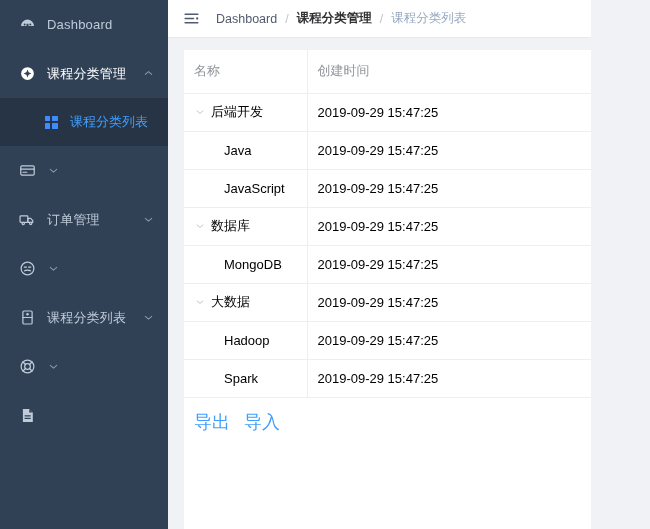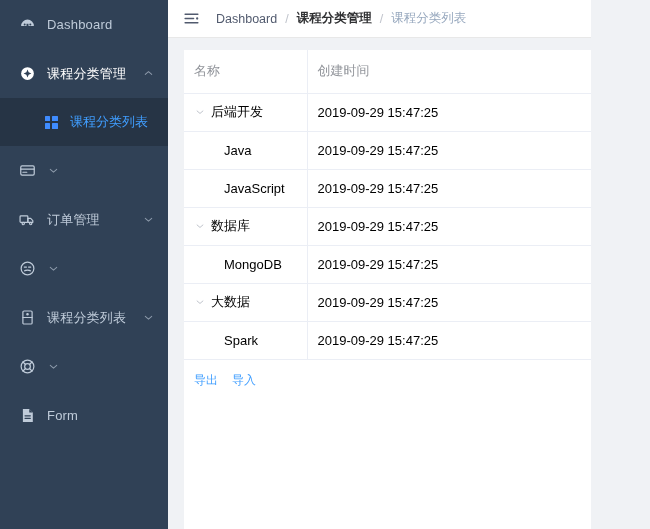--- a/index.html
+++ b/index.html
@@ -169,21 +169,21 @@
   }
   .cell-child { padding-left: 30px; }
 
   .footer-actions {
     padding: 12px 10px 0 10px;
     display: flex;
     gap: 14px;
   }
   .link-btn {
     color: #409eff;
-    font-size: 12px;
+    font-size: 18px;
     cursor: pointer;
     background: none;
     border: none;
     padding: 0;
     font-family: inherit;
   }
 </style>
 </head>
 <body>
 
@@ -305,21 +305,20 @@
       </div>
       <div class="menu-item">
         <span class="mi-icon">
           <svg width="17" height="17" viewBox="0 0 24 24" fill="none" stroke="currentColor" stroke-width="1.7" stroke-linecap="round" stroke-linejoin="round">
             <path d="M5.5 2.8h9l5 5v13.4h-14z" fill="currentColor" stroke="none"></path>
             <path d="M14.5 2.8v5h5" fill="#304156" stroke="none"></path>
             <line x1="8.5" y1="12.5" x2="16" y2="12.5" stroke="#304156"></line>
             <line x1="8.5" y1="16" x2="16" y2="16" stroke="#304156"></line>
           </svg>
         </span>
-        <span class="mi-label">Form</span>
       </div>
     </nav>
 
   <div class="main">
 
     <header class="navbar">
       <span class="hamburger">
         <svg width="17" height="17" viewBox="0 0 24 24" fill="none" stroke="currentColor" stroke-width="2" stroke-linecap="round">
           <line x1="3" y1="6" x2="21" y2="6"></line>
           <line x1="3" y1="12" x2="15" y2="12"></line>
@@ -405,20 +404,28 @@
                       </svg>
                     </span>
                     <span>大数据</span>
                   </div>
                 </td>
                 <td class="col-time">2019-09-29 15:47:25</td>
               </tr>
               <tr>
                 <td class="col-name">
                   <div class="cell-name cell-child">
+                    <span>Hadoop</span>
+                  </div>
+                </td>
+                <td class="col-time">2019-09-29 15:47:25</td>
+              </tr>
+              <tr>
+                <td class="col-name">
+                  <div class="cell-name cell-child">
                     <span>Spark</span>
                   </div>
                 </td>
                 <td class="col-time">2019-09-29 15:47:25</td>
               </tr>
             </tbody>
         </table>
         <div class="footer-actions">
           <button class="link-btn">导出</button>
           <button class="link-btn">导入</button>

